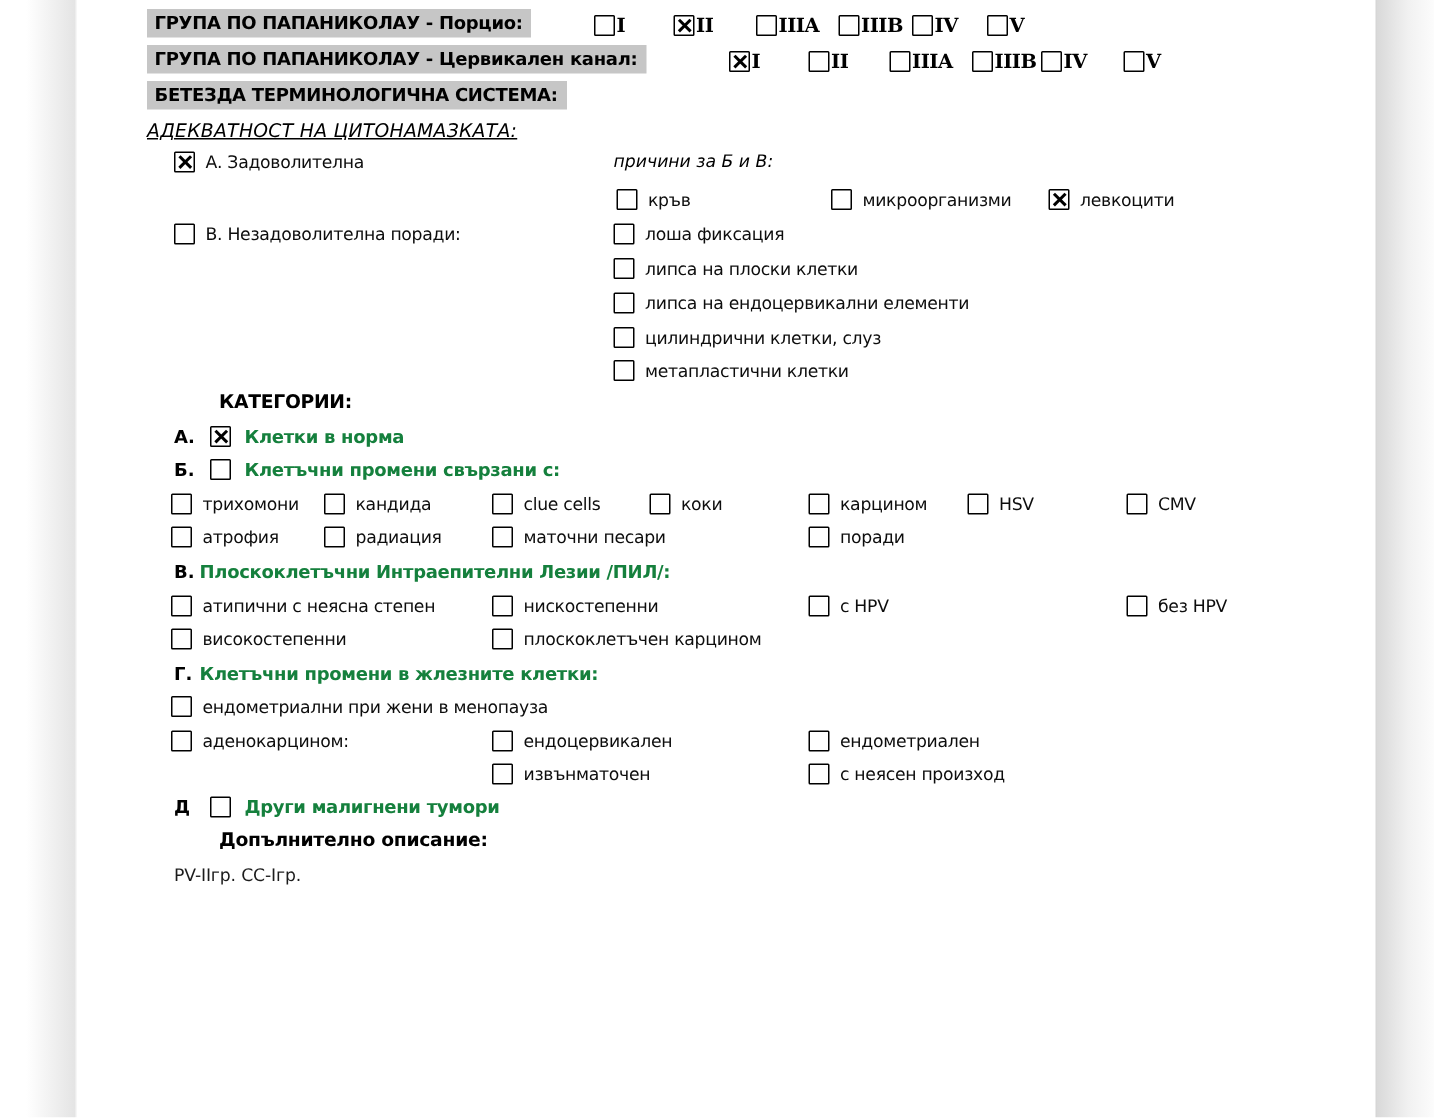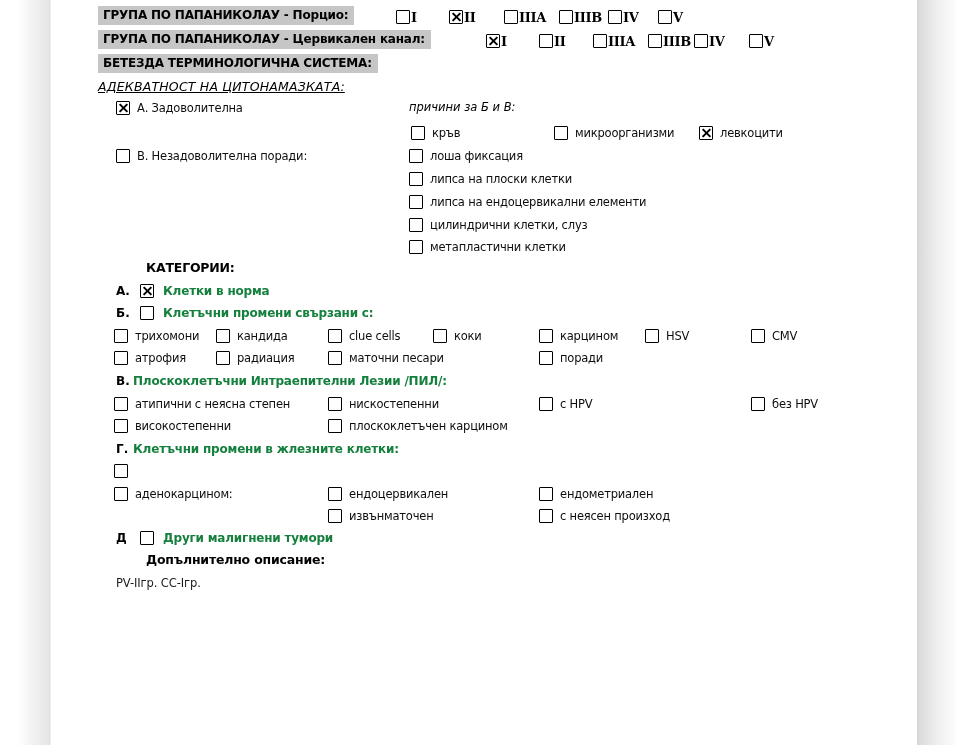--- a/index.html
+++ b/index.html
@@ -232,20 +232,21 @@
       <span class="lbl">плоскоклетъчен карцином</span>
     </div>
 
     <div class="item" style="left:65px;top:440px;gap:2px">
       <span class="idx">Г.</span>
       <span class="blbl">Клетъчни промени в жлезните клетки:</span>
     </div>
 
     <div class="item" style="left:63px;top:462px">
       <span class="cb"></span>
+      <span class="lbl">ендометриални при жени в менопауза</span>
     </div>
 
     <div class="item" style="left:63px;top:485px">
       <span class="cb"></span>
       <span class="lbl">аденокарцином:</span>
     </div>
     <div class="item" style="left:277px;top:485px">
       <span class="cb"></span>
       <span class="lbl">ендоцервикален</span>
     </div>

